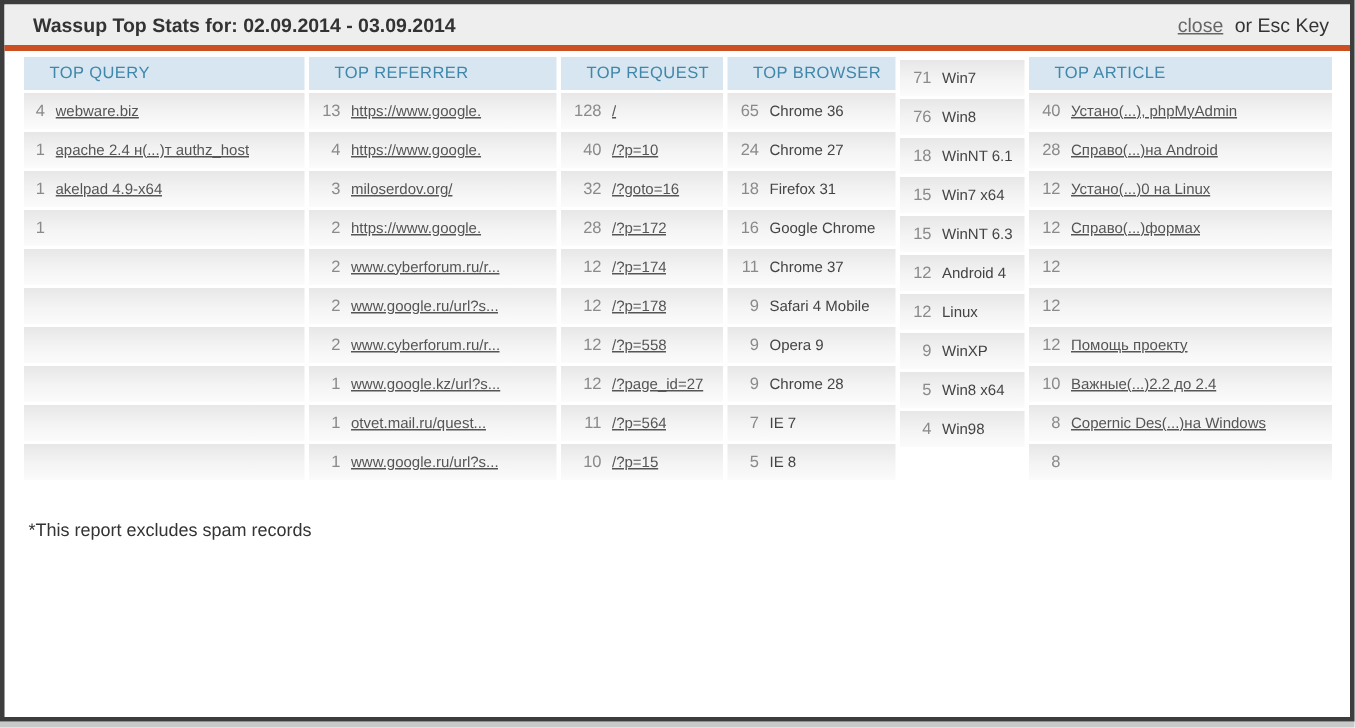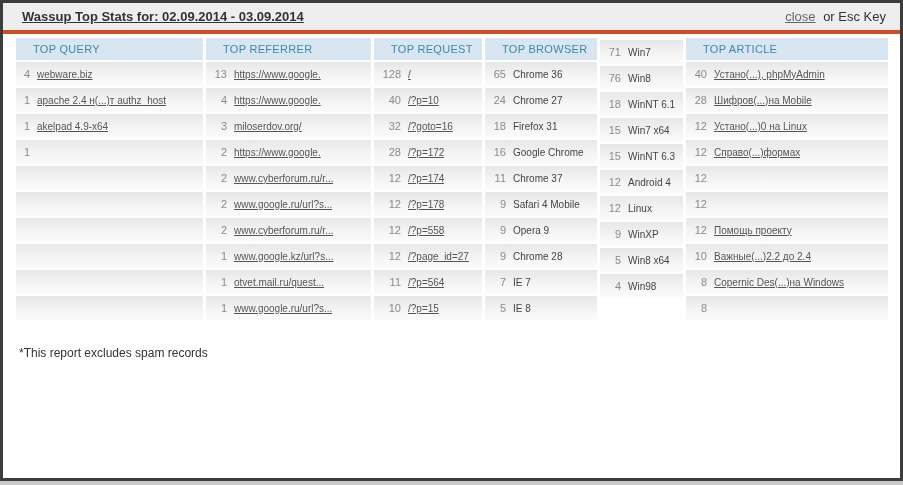--- a/index.html
+++ b/index.html
@@ -16,21 +16,21 @@
     border:3px solid #3d3d3d;
     background:#ffffff;
   }
   .titlebar{
     height:27px;
     background:#eeeeee;
     display:flex;align-items:center;
     padding:0 14px 0 19px;
   }
   .title{
-    font-size:13px;font-weight:bold;color:#333333;text-decoration:underline;
+    font-size:13px;font-weight:bold;color:#333333;
   }
   .close-area{
     margin-left:auto;font-size:13px;color:#333333;
     white-space:nowrap;
   }
   .close-link{
     color:#666666;text-decoration:underline;cursor:pointer;
   }
   .close-suffix{margin-left:4px;}
   .accent-line{height:4px;background:var(--accent,#cc4f21);}
@@ -304,21 +304,21 @@
         </div>
       </div>
       <div class="col">
         <div class="col-header">TOP ARTICLE</div>
         <div class="row">
           <span class="count">40</span>
           <a class="label" href="#">Устано(...), phpMyAdmin</a>
         </div>
         <div class="row">
           <span class="count">28</span>
-          <a class="label" href="#">Шифров(...)на Mobile</a>
+          <a class="label" href="#">Справо(...)на Android</a>
         </div>
         <div class="row">
           <span class="count">12</span>
           <a class="label" href="#">Устано(...)0 на Linux</a>
         </div>
         <div class="row">
           <span class="count">12</span>
           <a class="label" href="#">Справо(...)формах</a>
         </div>
         <div class="row">

